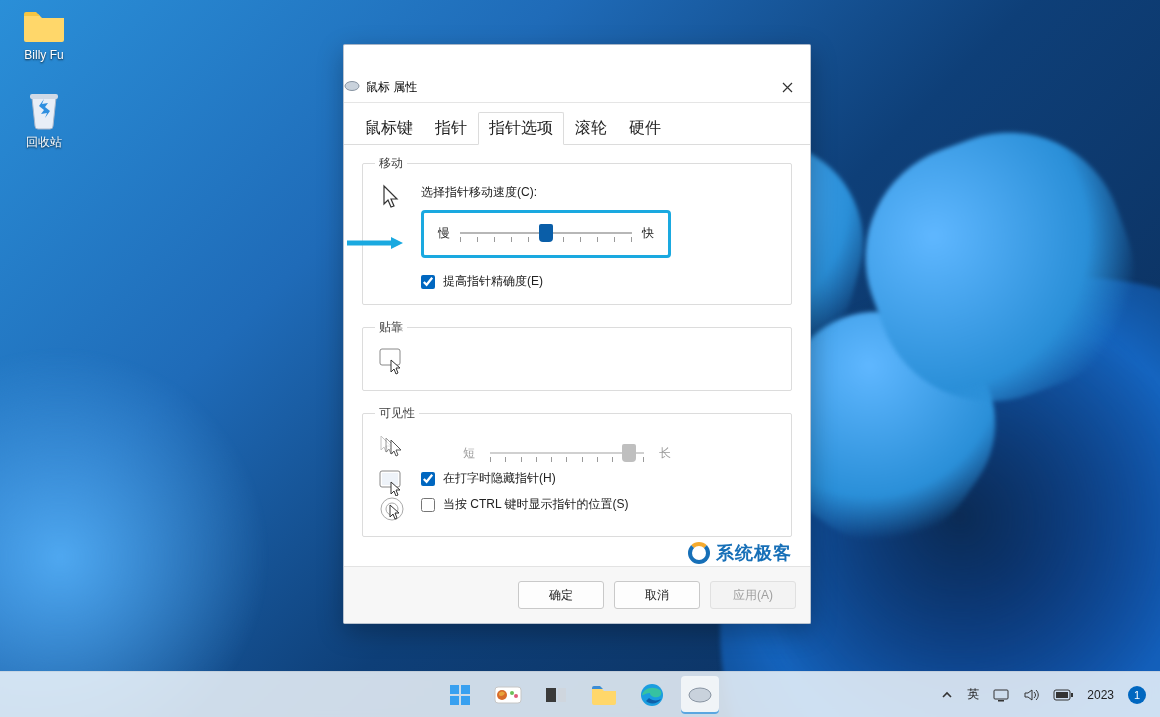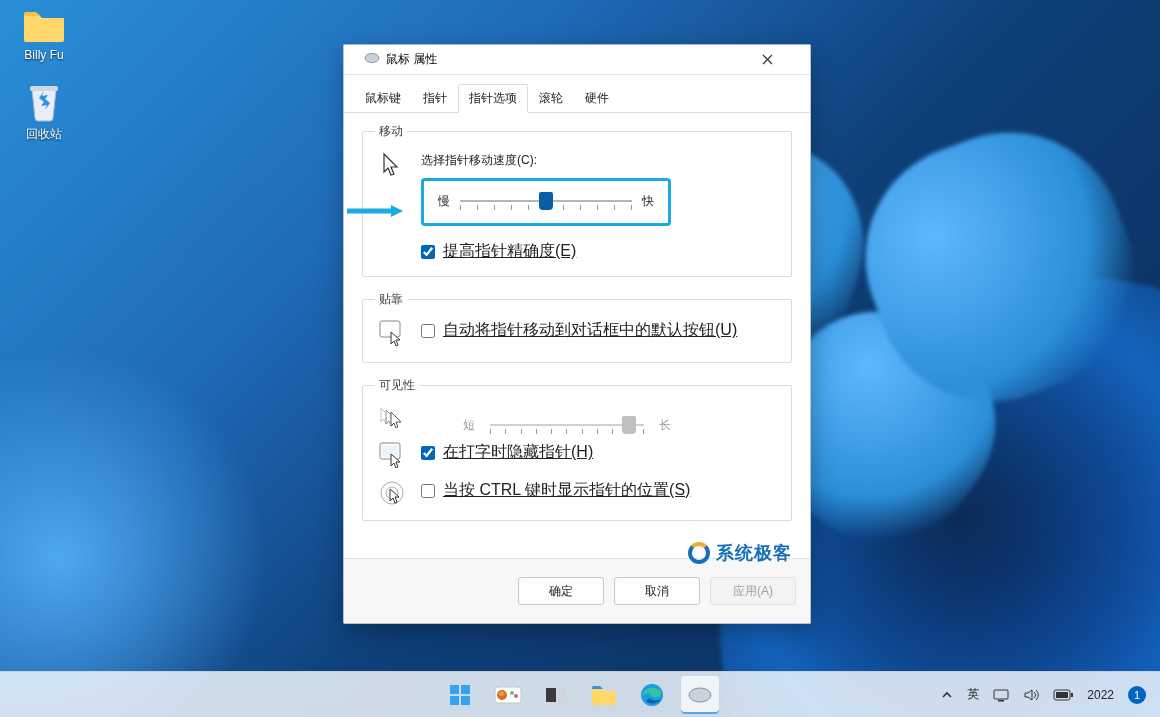--- a/index.html
+++ b/index.html
@@ -12,70 +12,70 @@
   .bloom { position:absolute; border-radius:50%; filter: blur(2px); pointer-events:none; }
   .bloom.b1 { width:700px; height:700px; right:-260px; bottom:-260px; background: radial-gradient(circle at 40% 40%, #0d47a1 0%, #1565c0 40%, rgba(21,101,192,0) 70%);}
   .bloom.b2 { width:480px; height:480px; right:-40px; bottom:-40px; background: radial-gradient(circle at 50% 50%, #0b2b55 0%, rgba(11,43,85,0) 70%);}
   .bloom.b3 { width:420px; height:420px; left:-150px; bottom:-50px; background: radial-gradient(circle at 50% 50%, #4fa8f0 0%, rgba(79,168,240,0) 70%);}
   .bloom.petal { background: radial-gradient(circle at 30% 30%, #5fb7ff, #2a8fd8 60%, rgba(42,143,216,0) 80%); border-radius:44%;}
   .bloom.p4 { width:220px; height:220px; right:170px; bottom:180px; transform:rotate(35deg);}
   .bloom.p5 { width:260px; height:260px; right:30px; bottom:320px; transform:rotate(-20deg);}
   .bloom.p6 { width:230px; height:230px; right:300px; bottom:350px; transform:rotate(15deg);}
 
   
-  .desktop-icons { position:absolute; top:8px; left:8px; display:flex; flex-direction:column; gap:18px; }
+  .desktop-icons { position:absolute; top:8px; left:8px; display:flex; flex-direction:column; gap:26px; }
   .dicon { width:72px; display:flex; flex-direction:column; align-items:center; gap:4px; cursor:default;}
   .dicon .label { color:#fff; text-shadow:0 1px 2px rgba(0,0,0,.8); font-size:12px; text-align:center;}
   .folder-svg { width:44px; height:36px;}
   .pc-svg { width:40px; height:34px;}
   .bin-svg { width:34px; height:42px;}
 
   
   .dialog {
     position:absolute; left:343px; top:44px; width:468px; height:580px;
     background:#fff; border:1px solid #b9c3d0; border-top:1px solid #a6b4c7;
     box-shadow: 0 8px 26px rgba(0,0,0,.28); border-radius:2px;
     display:flex; flex-direction:column;
   }
-  .titlebar { height:30px; display:flex; align-items:center; padding:0 20px; border-bottom:1px solid #e5e5e5;}
+  .titlebar { height:30px; display:flex; align-items:center; padding:0 0; border-bottom:1px solid #e5e5e5;margin-top:28px;}
   .titlebar .ticon { margin-right:6px;}
   .titlebar .ttitle { font-size:12px; color:#000;}
   .titlebar .spacer { flex:1;}
   .titlebar .close { width:46px; height:29px; display:flex; align-items:center; justify-content:center; border-radius:2px;}
 
   .tabs { display:flex; gap:0; padding:8px 10px 0 10px; border-bottom:1px solid #dcdcdc; }
-  .tab { padding:5px 10px; font-size:12px; color:#222; border:1px solid transparent; border-bottom:none; position:relative; top:1px;}
+  .tab { padding:5px 10px; font-size:16px; color:#222; border:1px solid transparent; border-bottom:none; position:relative; top:1px;}
   .tab.active { background:#fff; border:1px solid #dcdcdc; border-bottom:1px solid #fff; border-radius:2px 2px 0 0;}
 
   .content { flex:1; padding:10px 18px 10px 18px; display:flex; flex-direction:column; gap:14px; color:#222;}
   fieldset.group { border:1px solid #dcdcdc; border-radius:2px; padding:12px 14px 14px 14px; position:relative;}
   fieldset.group legend { font-size:12px; padding:0 4px; margin-left:-2px; color:#404040;}
   .row { display:flex; align-items:flex-start; gap:14px;}
   .row .pictogram { width:30px; flex:none; display:flex; align-items:center; justify-content:center;}
   .row .body { flex:1; display:flex; flex-direction:column; gap:9px;}
   .check-row { display:flex; align-items:center; gap:8px;}
   input[type=checkbox]{ width:14px; height:14px; accent-color:#0067c0;}
-  label.cb { font-size:16px;text-decoration:underline; }
+  label.cb { font-size:12px; }
   .slider-block { display:flex; align-items:center; gap:10px; margin-top:2px;}
   .slider-block .end { font-size:12px; width:16px; text-align:center;}
   .slider-wrap { border:3px solid #1aa9e0; border-radius:4px; padding:10px 14px 12px 14px; display:flex; align-items:center; gap:10px; width:250px; position:relative;}
   .slider-track { position:relative; flex:1; height:20px;}
   .slider-track .line { position:absolute; left:0; right:0; top:9px; height:2px; background:#b7b7b7;}
   .slider-track .ticks { position:absolute; left:0; right:0; top:14px; display:flex; justify-content:space-between;}
   .slider-track .ticks span { width:1px; height:5px; background:#9a9a9a;}
   .slider-thumb { position:absolute; top:1px; width:14px; height:18px; background:#0a5ea8; border-radius:2px 2px 4px 4px; transform:translateX(-50%);}
   .slider-wrap.disabled { border-color:transparent; padding:4px 0;}
   .slider-wrap.disabled .slider-thumb { background:#bfbfbf;}
 
   
   .annotation-arrow {
     position:absolute; left:-18px; top:64px; width:60px; height:14px; pointer-events:none;
   }
 
-  .footer { height:65px; border-top:1px solid #e3e3e3; display:flex; align-items:center; justify-content:flex-end; gap:10px; padding:0 14px; background:#f7f7f7;}
+  .footer { height:57px; border-top:1px solid #e3e3e3; display:flex; align-items:center; justify-content:flex-end; gap:10px; padding:0 14px; background:#f7f7f7;}
   .btn { min-width:86px; height:28px; border:1px solid #c9c9c9; background:#fdfdfd; border-radius:3px; font-size:12px; color:#222; display:flex; align-items:center; justify-content:center; }
   .btn.disabled { color:#a0a0a0; background:#f3f3f3; border-color:#e0e0e0;}
 
   .watermark { position:absolute; right:18px; bottom:58px; display:flex; align-items:center; gap:6px; color:#0a68b4; font-weight:700; font-size:18px; letter-spacing:1px; opacity:.95;}
   .watermark .ring { width:22px; height:22px; border:4px solid #0a68b4; border-top-color:#f5a623; border-radius:50%;}
 
   
   .taskbar {
     position:absolute; left:0; right:0; bottom:0; height:46px;
     background: rgba(238,244,250,0.86);
@@ -193,26 +193,20 @@
 
     <fieldset class="group">
       <legend>贴靠</legend>
       <div class="row">
         <div class="pictogram">
           <svg width="26" height="28" viewBox="0 0 26 28">
               <rect x="1" y="1" width="20" height="16" rx="2" fill="#fff" stroke="#888"></rect>
               <path d="M12 12l0 12 3-3 2 5 2-1-2-5 4 0z" fill="#fff" stroke="#333"></path>
             </svg>
         </div>
-        <div class="body">
-          <div class="check-row">
-            <input type="checkbox" id="cb-snap" style="">
-            <label for="cb-snap" class="cb">自动将指针移动到对话框中的默认按钮(U)</label>
-          </div>
-        </div>
       </div>
     </fieldset>
 
     <fieldset class="group">
       <legend>可见性</legend>
 
       <div class="row">
         <div class="pictogram">
           <svg width="28" height="24" viewBox="0 0 28 24">
               <g stroke="#555" fill="#fff">
@@ -259,21 +253,21 @@
             </svg>
         </div>
         <div class="body">
           <div class="check-row">
             <input type="checkbox" id="cb-hide" checked="" style="">
             <label for="cb-hide" class="cb">在打字时隐藏指针(H)</label>
           </div>
         </div>
       </div>
 
-      <div class="row" style="margin-top:12px;">
+      <div class="row" style="">
         <div class="pictogram">
           <svg width="26" height="26" viewBox="0 0 26 26">
               <circle cx="13" cy="13" r="11" fill="none" stroke="#aaa"></circle>
               <circle cx="13" cy="13" r="6" fill="none" stroke="#aaa"></circle>
               <path d="M11 9l0 12 3-3 2 5 2-1-2-5 4 0z" fill="#fff" stroke="#333"></path>
             </svg>
         </div>
         <div class="body">
           <div class="check-row">
             <input type="checkbox" id="cb-ctrl" style="">
@@ -353,16 +347,16 @@
       </svg>
     <svg width="16" height="14" viewBox="0 0 16 14">
         <path d="M2 5h3l4-3v10l-4-3H2z" fill="none" stroke="#333"></path>
         <path d="M11 4c2 2 2 4 0 6M13 2c3 3 3 7 0 10" fill="none" stroke="#333"></path>
       </svg>
     <svg width="20" height="12" viewBox="0 0 20 12">
         <rect x="1" y="1" width="16" height="10" rx="2" fill="none" stroke="#333"></rect>
         <rect x="18" y="4" width="2" height="4" fill="#333"></rect>
         <rect x="3" y="3" width="12" height="6" fill="#333"></rect>
       </svg>
-    <span>2022</span>
+    <span>2023</span>
     <span class="badge">1</span>
   </div>
 </div>
 
 </body></html>

